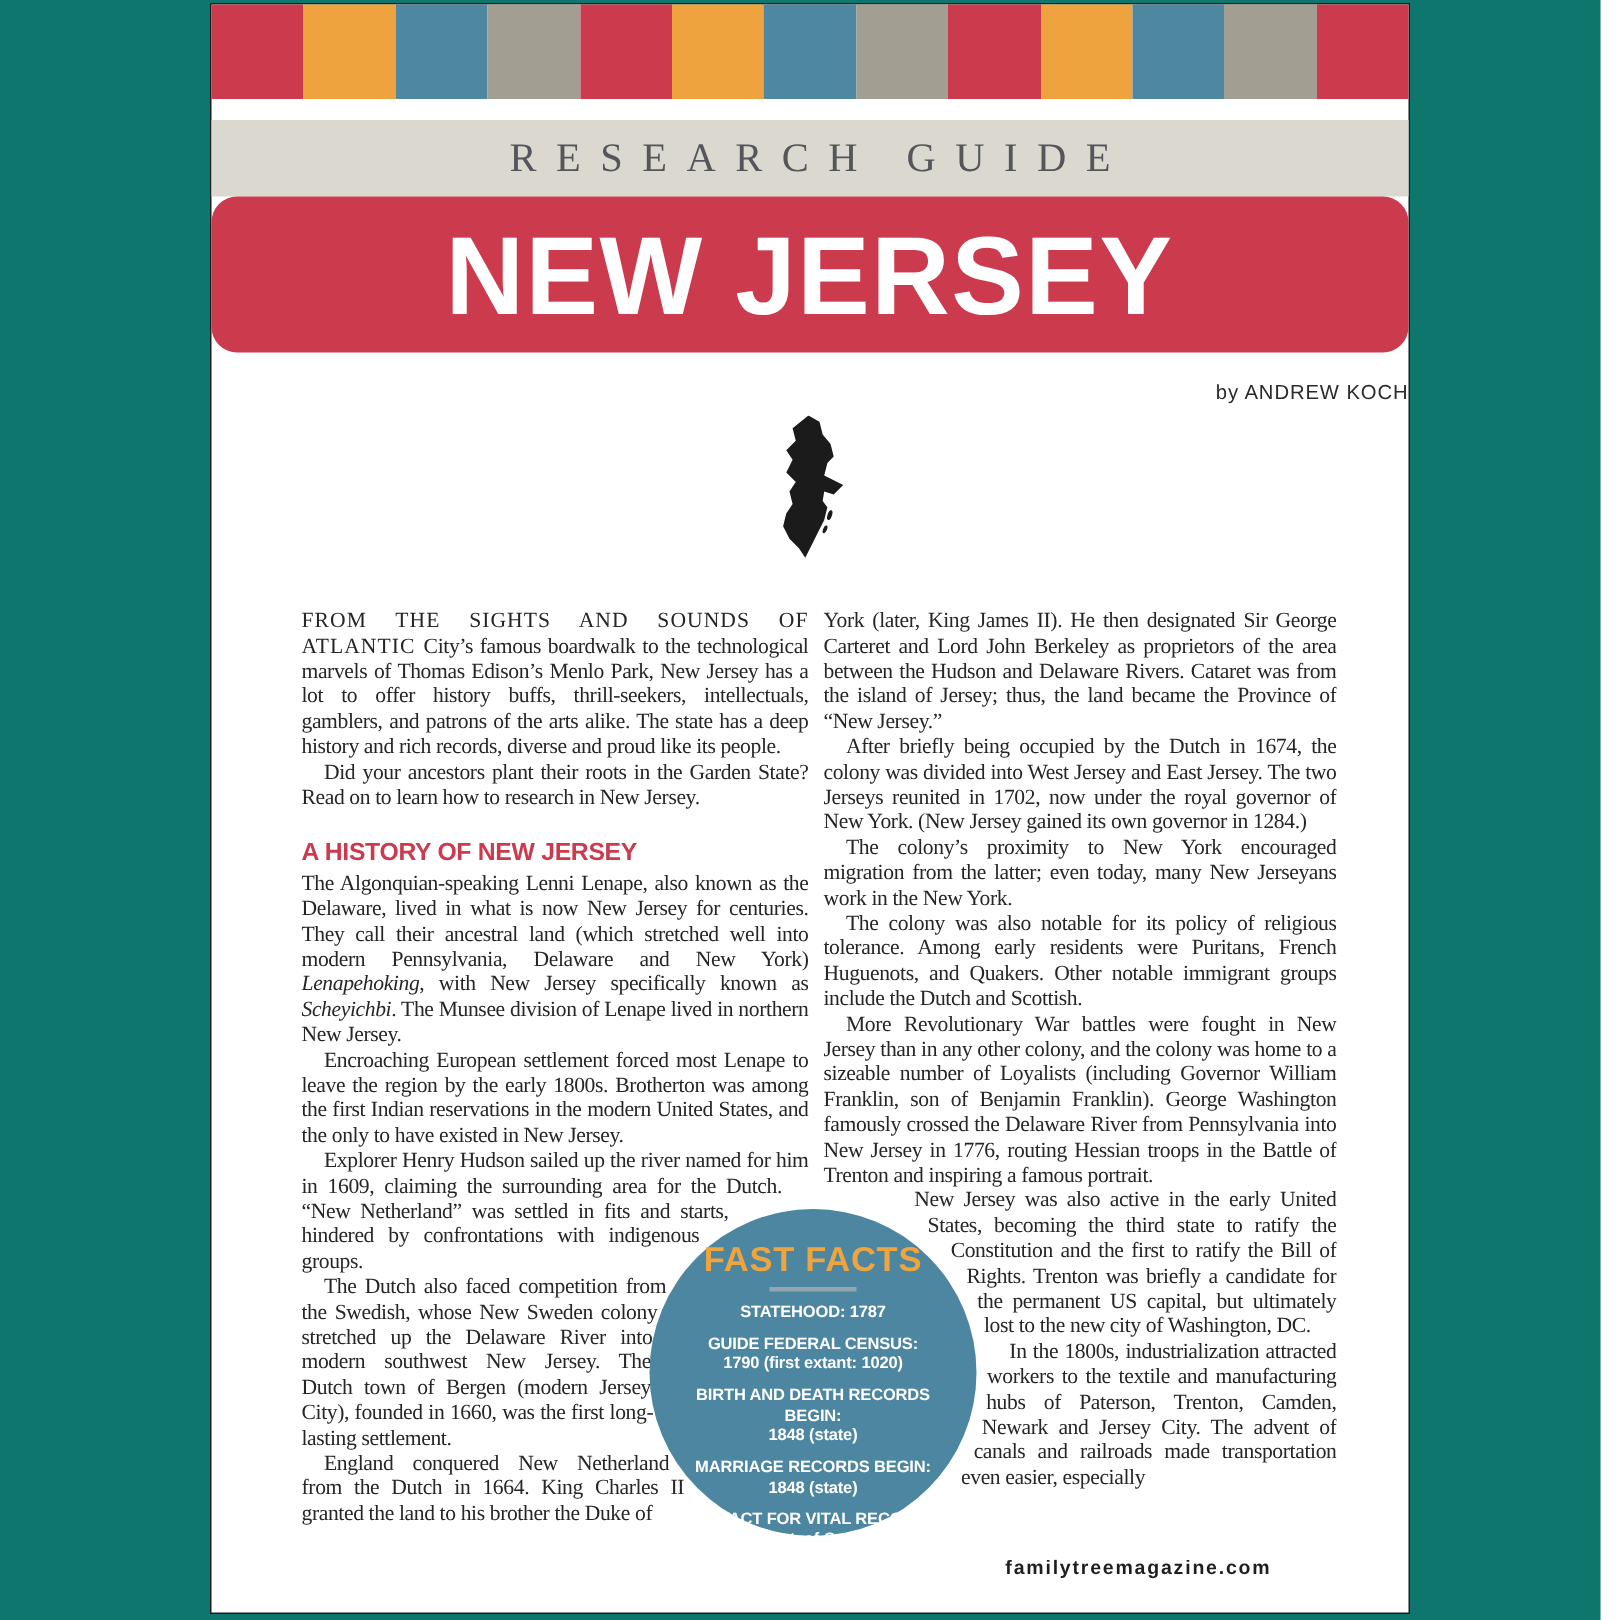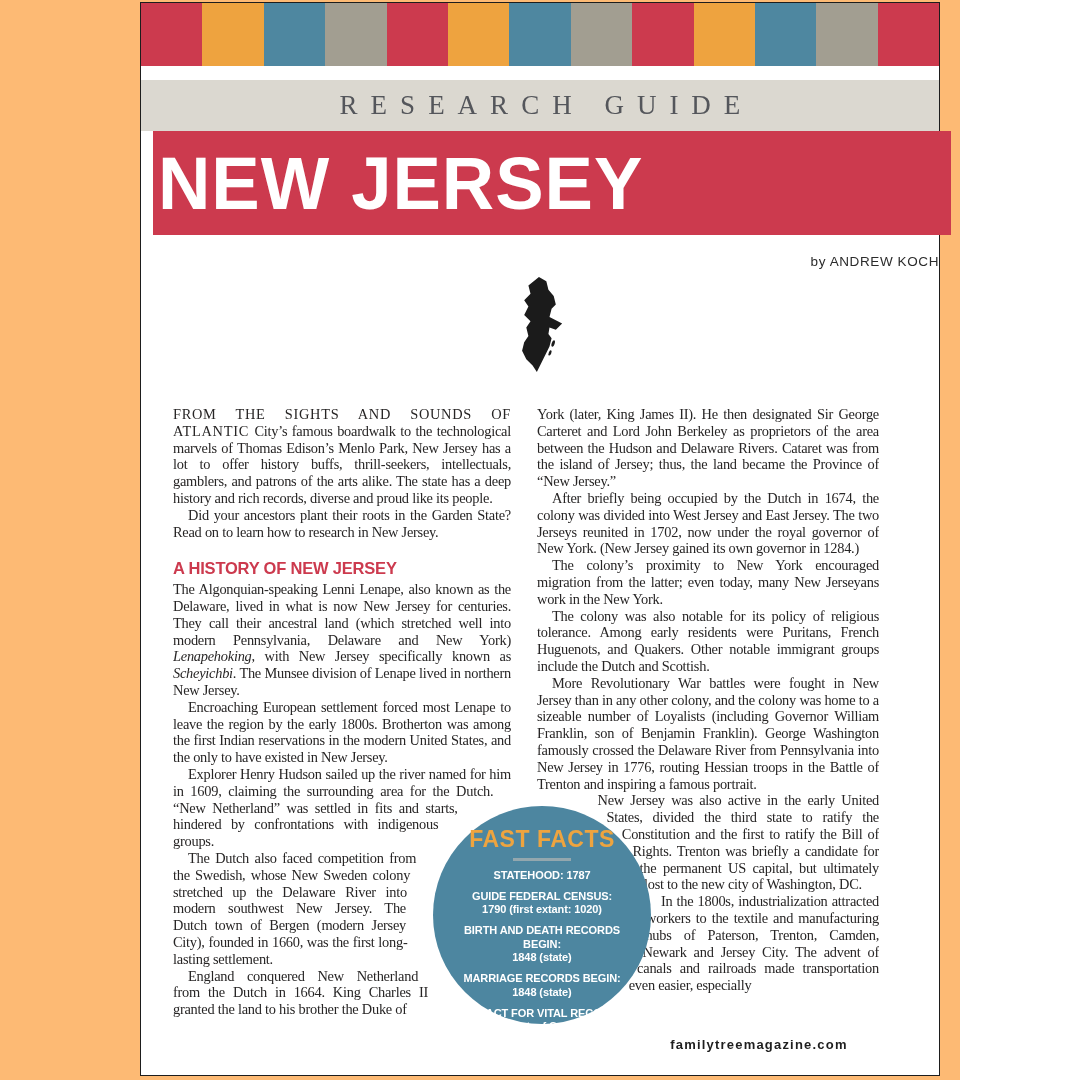--- a/index.html
+++ b/index.html
@@ -1,36 +1,36 @@
 <!DOCTYPE html>
 <html><head>
 <meta charset="utf-8">
 <style>
   html,body{margin:0;padding:0;background:#ffffff;}
-  .canvas{position:relative;width:960px;height:1080px;background:#fdba74;overflow:hidden;
+  .canvas{position:relative;width:1067px;height:1080px;background:#0f766e;overflow:hidden;
           font-family:"Liberation Serif", serif;}
   .page{position:absolute;left:140px;top:2px;width:800px;height:1074px;background:#ffffff;
         border:1.5px solid #1d1d1d;box-sizing:border-box;}
   
   .strip{position:absolute;left:0;top:0;width:100%;height:63px;display:flex;}
   .strip > div{flex:1 1 0;}
   
   .band-guide{position:absolute;left:0;top:77px;width:100%;height:51px;background:#dbd8d0;
               display:flex;align-items:center;justify-content:center;}
   .band-guide span{font-family:"Liberation Serif", serif;font-size:27px;color:#54565b;
                    letter-spacing:13px;padding-left:13px;}
-  .band-title{position:absolute;left:12px;top:128px;width:100%;height:104px;background:#cc3a4e;
-              display:flex;align-items:center;}
+  .band-title{position:absolute;left:0;top:128px;width:100%;height:104px;background:#cc3a4e;
+              display:flex;align-items:center;justify-content:center;border-radius:17px;}
   .band-title span{font-family:"Liberation Sans", sans-serif;font-weight:bold;font-size:74px;
                    color:#ffffff;letter-spacing:1px;transform:scaleX(0.98);display:inline-block;}
   .byline{position:absolute;left:0;top:251px;width:100%;text-align:right;
           font-family:"Liberation Sans", sans-serif;font-size:13.5px;color:#2b2b2b;letter-spacing:.6px;}
   .nj-wrap{position:absolute;left:0;top:274px;width:100%;display:flex;justify-content:center;}
   
-  .cols{position:absolute;left:32px;top:403px;width:706px;display:flex;gap:26px;}
+  .cols{position:absolute;left:60px;top:403px;width:706px;display:flex;gap:10px;}
   .col{font-size:14.4px;line-height:16.8px;color:#272525;text-align:justify;
        letter-spacing:-0.25px;overflow:hidden;height:640px;}
   .col-l{width:338px;}
   .col-r{width:342px;}
   .col p{margin:0;}
   .col p.ind{text-indent:15px;}
   .col .lead-caps{letter-spacing:.7px;}
   .col .it{font-style:italic;}
   .col h3{font-family:"Liberation Sans", sans-serif;font-size:16.5px;color:#cc3a4e;
           margin:20px 0 4px 0;font-weight:bold;letter-spacing:-0.2px;}
@@ -103,21 +103,21 @@
           <p class="ind"><span>The Dutch also faced competition from the Swedish, whose New Sweden colony stretched up the Delaware River into modern southwest New Jersey. The Dutch town of Bergen (modern Jersey City), founded in 1660, was the first long-lasting settlement.</span></p>
           <p class="ind"><span>England conquered New Netherland from the Dutch in 1664. King Charles II granted the land to his brother the Duke of</span></p>
         </div>
       <div class="col col-r" id="colR">
         <div class="spacer-r"></div>
       <p><span>York (later, King James II). He then designated Sir George Carteret and Lord John Berkeley as proprietors of the area between the Hudson and Delaware Rivers. Cataret was from the island of Jersey; thus, the land became the Province of “New Jersey.”</span></p>
           <p class="ind"><span>After briefly being occupied by the Dutch in 1674, the colony was divided into West Jersey and East Jersey. The two Jerseys reunited in 1702, now under the royal governor of New York. (New Jersey gained its own governor in 1284.)</span></p>
           <p class="ind"><span>The colony’s proximity to New York encouraged migration from the latter; even today, many New Jerseyans work in the New York.</span></p>
           <p class="ind"><span>The colony was also notable for its policy of religious tolerance. Among early residents were Puritans, French Huguenots, and Quakers. Other notable immigrant groups include the Dutch and Scottish.</span></p>
           <p class="ind"><span>More Revolutionary War battles were fought in New Jersey than in any other colony, and the colony was home to a sizeable number of Loyalists (including Governor William Franklin, son of Benjamin Franklin). George Washington famously crossed the Delaware River from Pennsylvania into New Jersey in 1776, routing Hessian troops in the Battle of Trenton and inspiring a famous portrait.</span></p>
-          <p class="ind"><span>New Jersey was also active in the early United States, divided the third state to ratify the Constitution and the first to ratify the Bill of Rights. Trenton was briefly a candidate for the permanent US capital, but ultimately lost to the new city of Washington, DC.</span></p>
+          <p class="ind"><span>New Jersey was also active in the early United States, becoming the third state to ratify the Constitution and the first to ratify the Bill of Rights. Trenton was briefly a candidate for the permanent US capital, but ultimately lost to the new city of Washington, DC.</span></p>
           <p class="ind"><span>In the 1800s, industrialization attracted workers to the textile and manufacturing hubs of Paterson, Trenton, Camden, Newark and Jersey City. The advent of canals and railroads made transportation even easier, especially</span></p>
         </div>
     </div>
 
     <div class="circle">
       <div class="ff-title">FAST FACTS</div>
       <div class="ff-divider"></div>
       <div id="ffItems">
           <div class="fact">
             <div>STATEHOOD: 1787</div>

